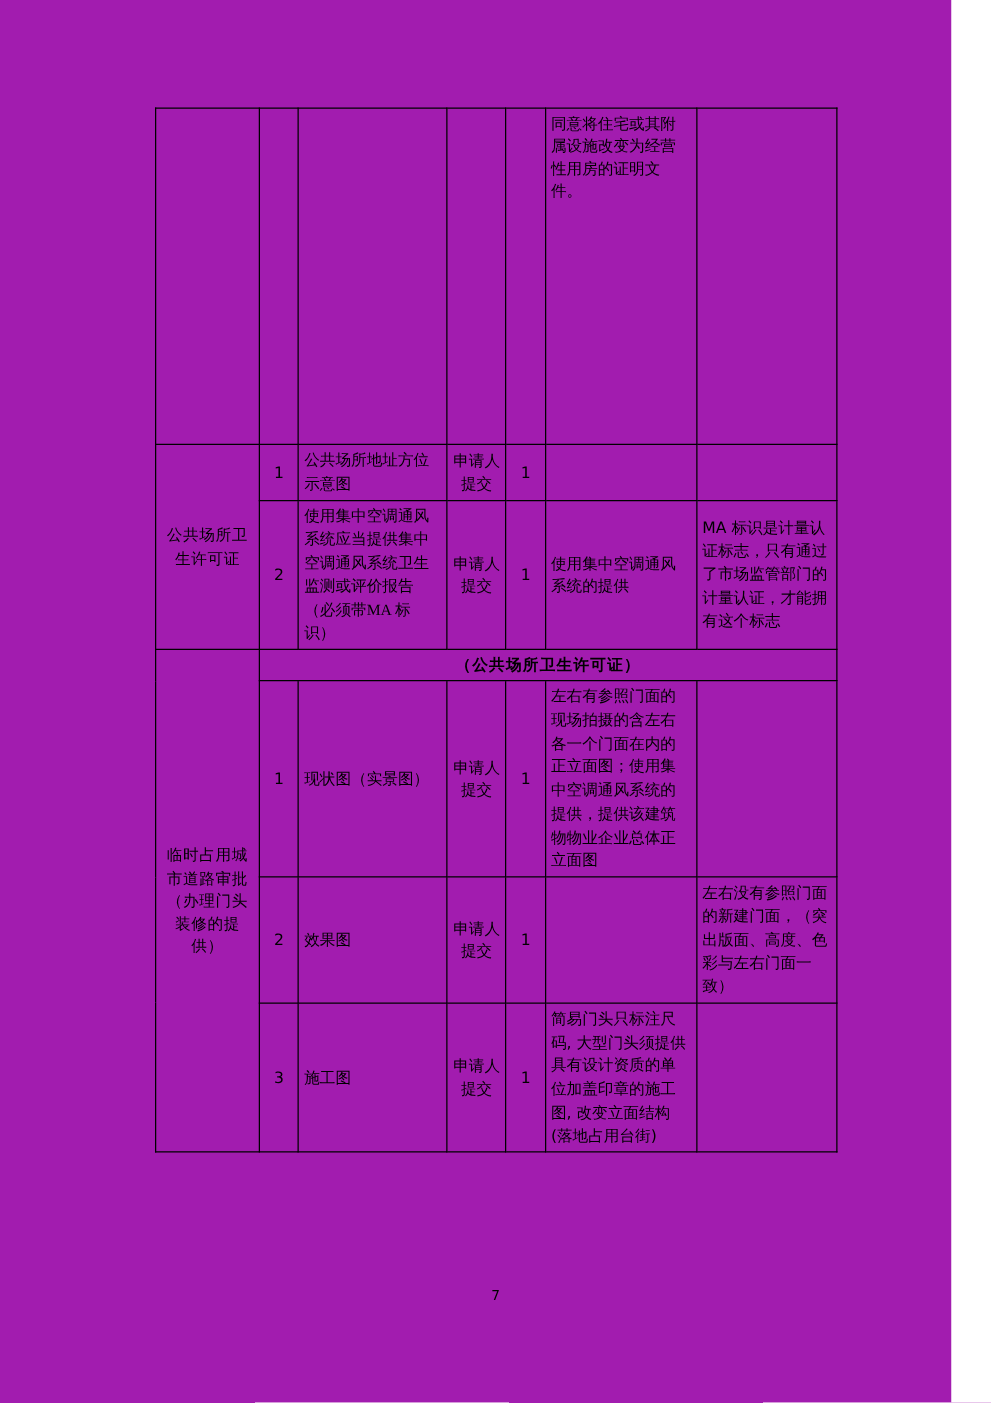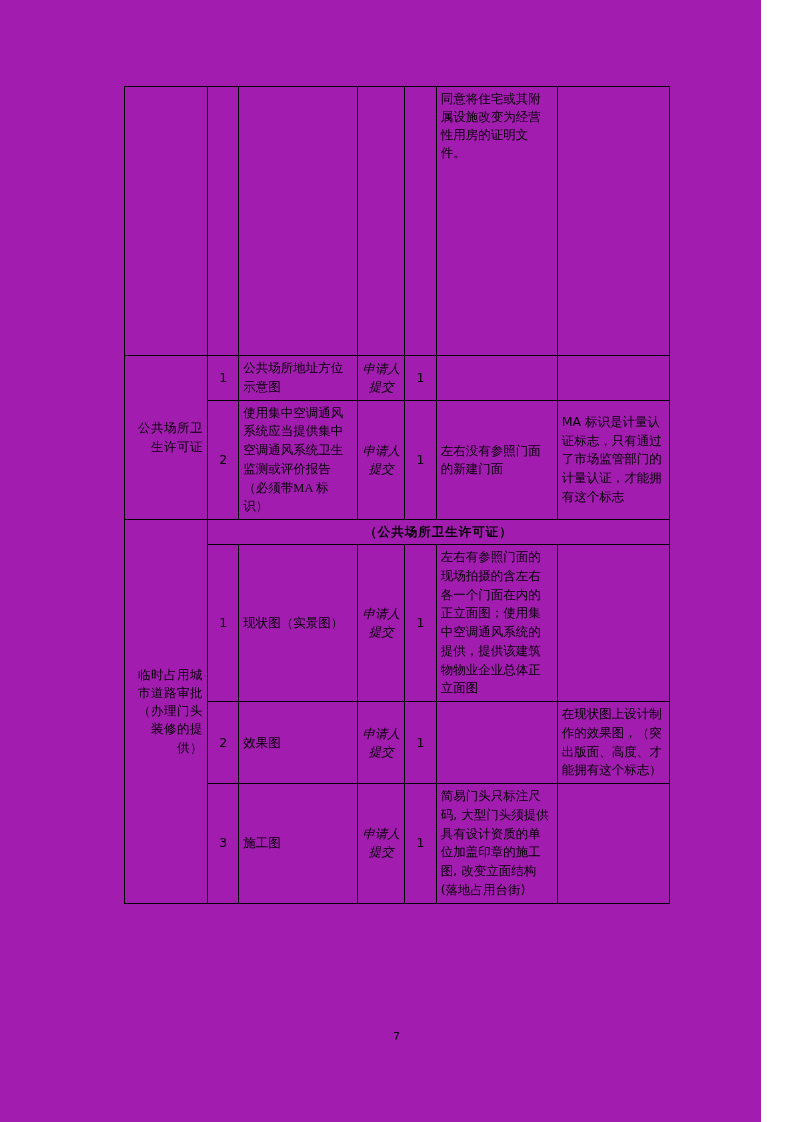--- a/index.html
+++ b/index.html
@@ -27,29 +27,29 @@
     border: 1px solid #000000;
     vertical-align: middle;
     padding: 3px 4px;
     font-size: 12.5px;
     line-height: 1.45;
     color: #000000;
   }
   .col-a { width: 74px; }
   .col-b { width: 28px; }
   .col-c { width: 106px; font-family: Liberation Serif, serif; }
-  .col-d { width: 42px; font-style: italic; }
+  .col-d { width: 42px; }
   .col-e { width: 28px; }
   .col-f { width: 108px; }
   .col-g { width: 100px; }
 
   td.center { text-align: center; }
   td.top { vertical-align: top; }
   td.name-cell {
-    text-align: right;
+    text-align: center;
     letter-spacing: 0.5px;
   }
   td.narrow-text {
     line-height: 1.5;
   }
   .banner-cell {
     text-align: center;
     font-size: 14px;
     font-weight: bold;
     letter-spacing: 1px;
@@ -102,21 +102,21 @@
         <td class="col-e center">1</td>
         <td class="col-f"></td>
         <td class="col-g"></td>
       </tr>
 
       <tr>
         <td class="col-b center">2</td>
         <td class="col-c narrow-text">使用集中空调通风系统应当提供集中空调通风系统卫生监测或评价报告（必须带MA 标识）</td>
         <td class="col-d center">申请人提交</td>
         <td class="col-e center">1</td>
-        <td class="col-f">左右没有参照门面的新建门面</td>
+        <td class="col-f">使用集中空调通风系统的提供</td>
         <td class="col-g narrow-text">MA 标识是计量认证标志，只有通过了市场监管部门的计量认证，才能拥有这个标志</td>
       </tr>
 
       <tr>
         <td class="col-a name-cell" rowspan="4">临时占用城市道路审批（办理门头装修的提供）</td>
         <td class="banner-cell" colspan="6">（公共场所卫生许可证）</td>
       </tr>
 
       <tr>
         <td class="col-b center">1</td>
@@ -126,21 +126,21 @@
         <td class="col-f narrow-text">左右有参照门面的现场拍摄的含左右各一个门面在内的正立面图；使用集中空调通风系统的提供，提供该建筑物物业企业总体正立面图</td>
         <td class="col-g"></td>
       </tr>
 
       <tr>
         <td class="col-b center">2</td>
         <td class="col-c">效果图</td>
         <td class="col-d center">申请人提交</td>
         <td class="col-e center">1</td>
         <td class="col-f"></td>
-        <td class="col-g narrow-text">在现状图上设计制作的效果图，（突出版面、高度、才能拥有这个标志）</td>
+        <td class="col-g narrow-text">左右没有参照门面的新建门面，（突出版面、高度、色彩与左右门面一致）</td>
       </tr>
 
       <tr>
         <td class="col-b center">3</td>
         <td class="col-c">施工图</td>
         <td class="col-d center">申请人提交</td>
         <td class="col-e center">1</td>
         <td class="col-f narrow-text">简易门头只标注尺码, 大型门头须提供具有设计资质的单位加盖印章的施工图, 改变立面结构(落地占用台街)</td>
         <td class="col-g"></td>
       </tr>

